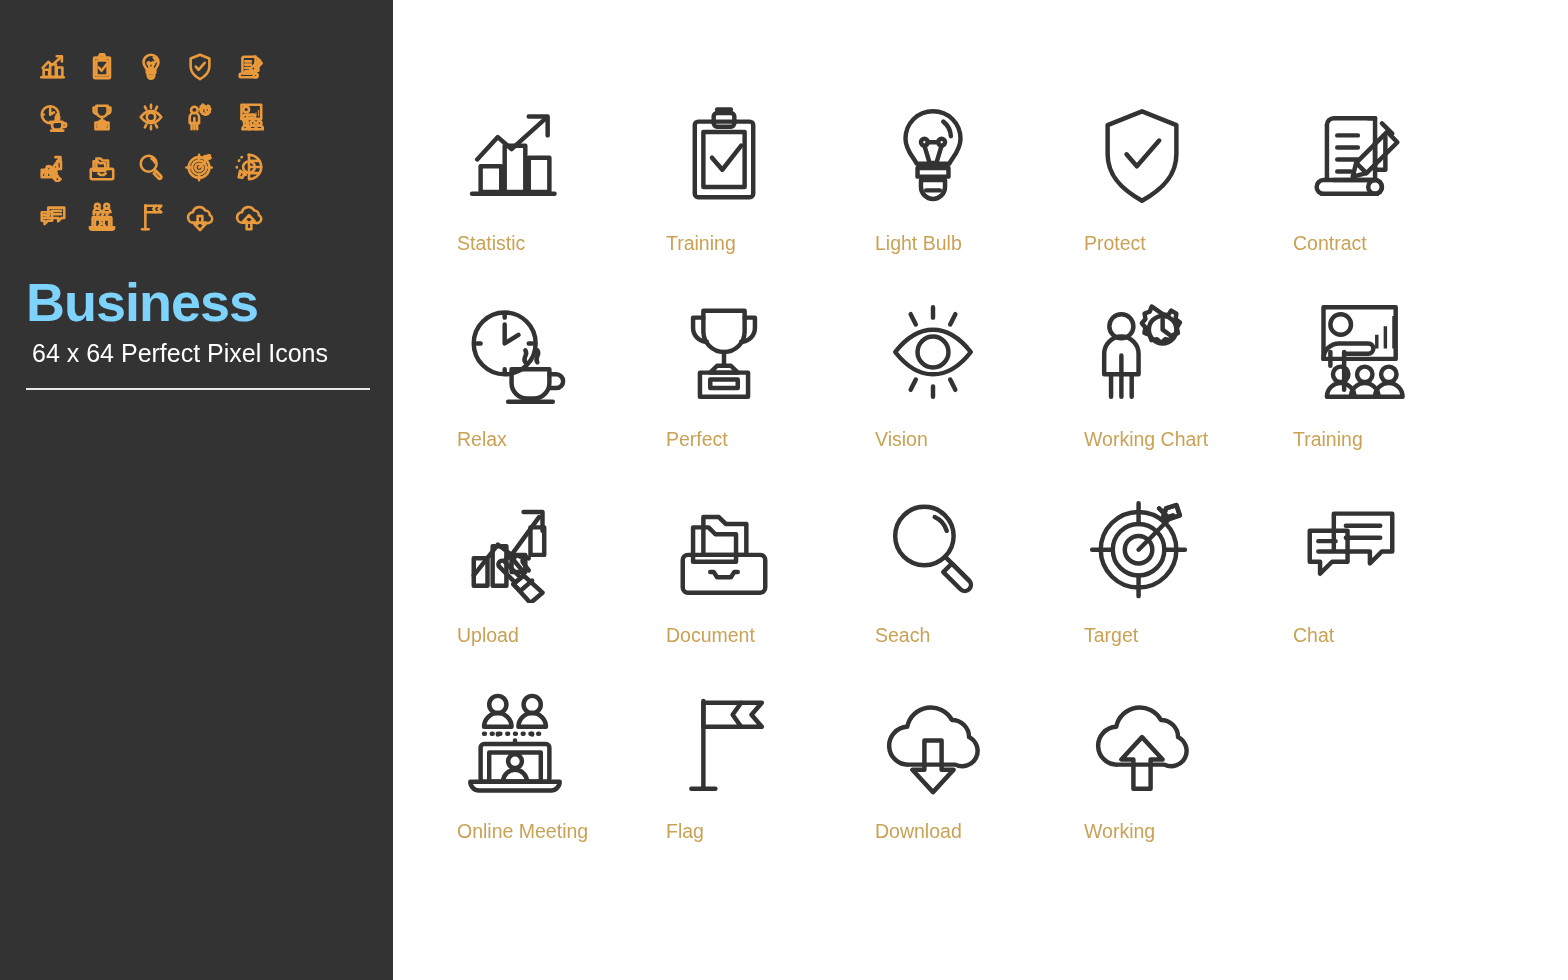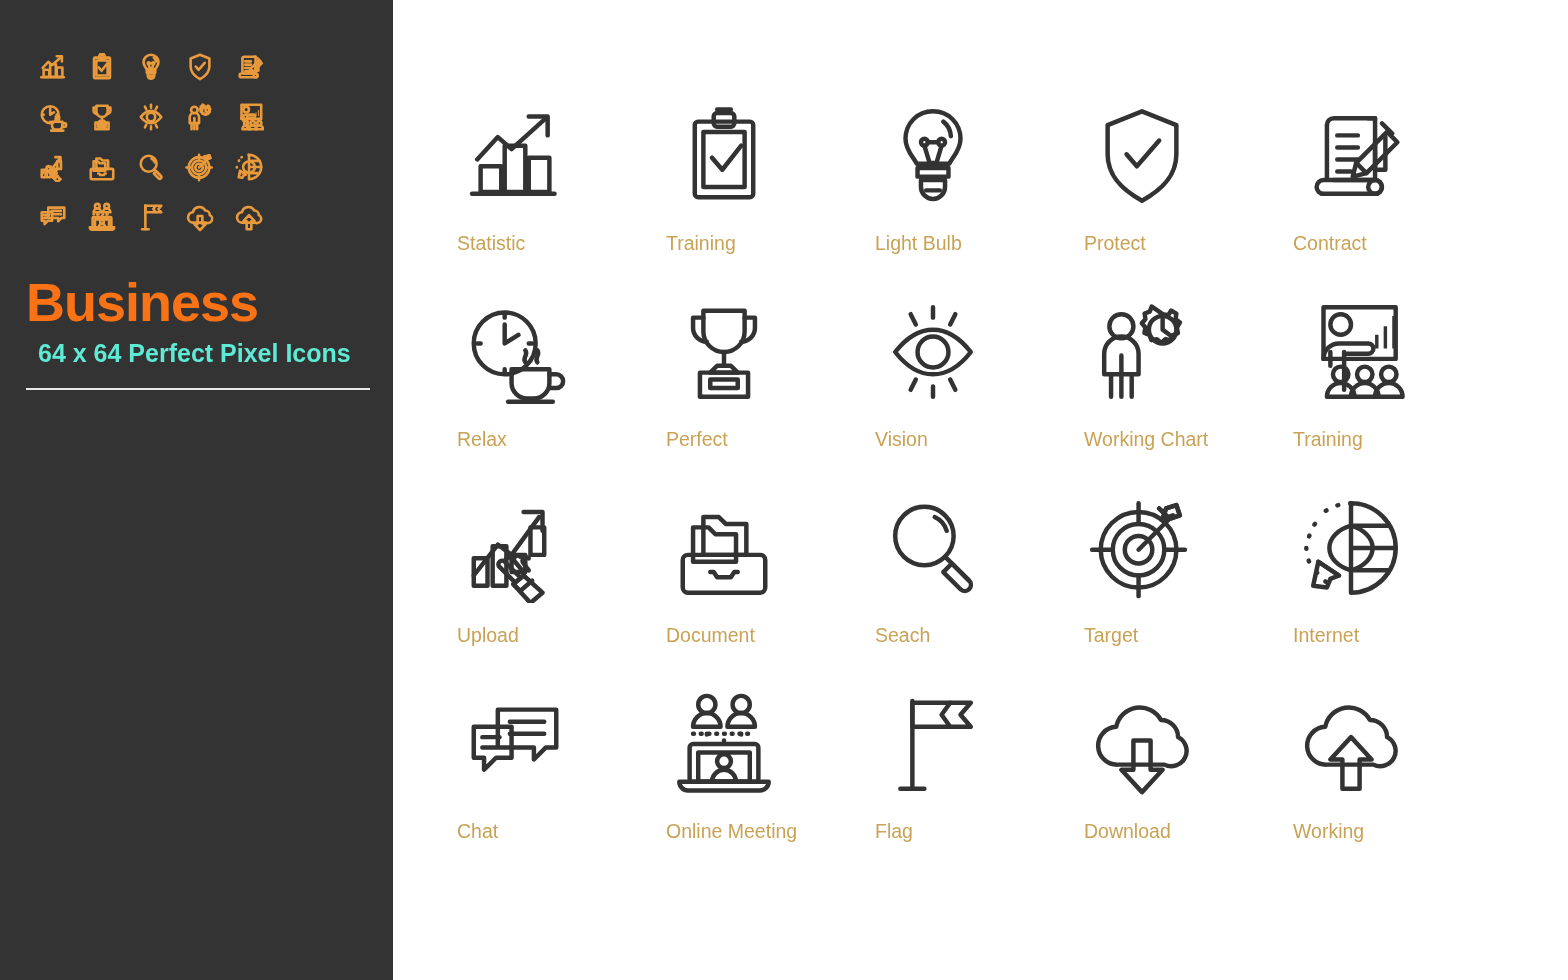--- a/index.html
+++ b/index.html
@@ -35,32 +35,32 @@
   .mini-cell svg{width:30px;height:30px;display:block;}
   .mini-cell svg *{
     stroke:#E89A3C;fill:none;
     stroke-width:2.6;stroke-linecap:round;stroke-linejoin:round;
     vector-effect:non-scaling-stroke;
   }
   .mini-cell svg .fillz{fill:#E89A3C;stroke:none;}
 
   #brand{margin-left:26px;margin-top:32px;width:344px;}
   #brand-title{
-    color:#f97316;
+    color:#7dd3fc;
     font-size:54px;
     font-weight:bold;
     letter-spacing:-1px;
     line-height:1.04;
     margin:0;
   }
   #brand-sub{
-    color:#5eead4;
+    color:#ffffff;
     font-size:25px;
-    font-weight:bold;
-    margin:8px 0 0 12px;
+    font-weight:normal;
+    margin:8px 0 0 6px;
     line-height:1.2;
   }
   #brand-rule{
     margin-top:20px;
     width:344px;height:2px;
     background:#e8e8e8;
   }
 
   
   #main{
@@ -513,33 +513,20 @@
               <path d="M30 33l18-18"></path>
               <path d="M42 9l6 6 6-2-2-6-6 2-2 6 6-2"></path>
               <polyline points="42,9 48,15 54,13 52,7 46,9 44,15"></polyline>
             </svg>
           </div>
           <div class="icon-label">Target</div>
         </div>
         <div class="icon-cell">
           <div class="icon-art">
             <svg viewBox="0 0 64 64" xmlns="http://www.w3.org/2000/svg">
-              <path d="M32 6a26 26 0 0 1 0 52z"></path>
-              <path d="M32 6a26 26 0 0 0-19 8M11 18a26 26 0 0 0-4 10M6 32a26 26 0 0 0 3 11M12 46a26 26 0 0 0 9 8" stroke-dasharray="0.5 7"></path>
-              <path d="M32 19a20 14 0 0 1 0 26M32 19a20 14 0 0 0 0 26"></path>
-              <path d="M33 19h21M33 32h25M33 45h21"></path>
-              <path d="M10 54l3-14 12 8-5 2-2 5z"></path>
-              <path d="M13 40l12 8"></path>
-            </svg>
-          </div>
-          <div class="icon-label">Internet</div>
-        </div>
-        <div class="icon-cell">
-          <div class="icon-art">
-            <svg viewBox="0 0 64 64" xmlns="http://www.w3.org/2000/svg">
               <path d="M8 22h22v18h-9l-7 7v-7H8z"></path>
               <path d="M22 12h34v22h-6l-7 7v-7H22z"></path>
               <path d="M13 28h10M13 34h8"></path>
               <path d="M29 19h20M29 26h20"></path>
             </svg>
           </div>
           <div class="icon-label">Chat</div>
         </div>
         <div class="icon-cell">
           <div class="icon-art">

